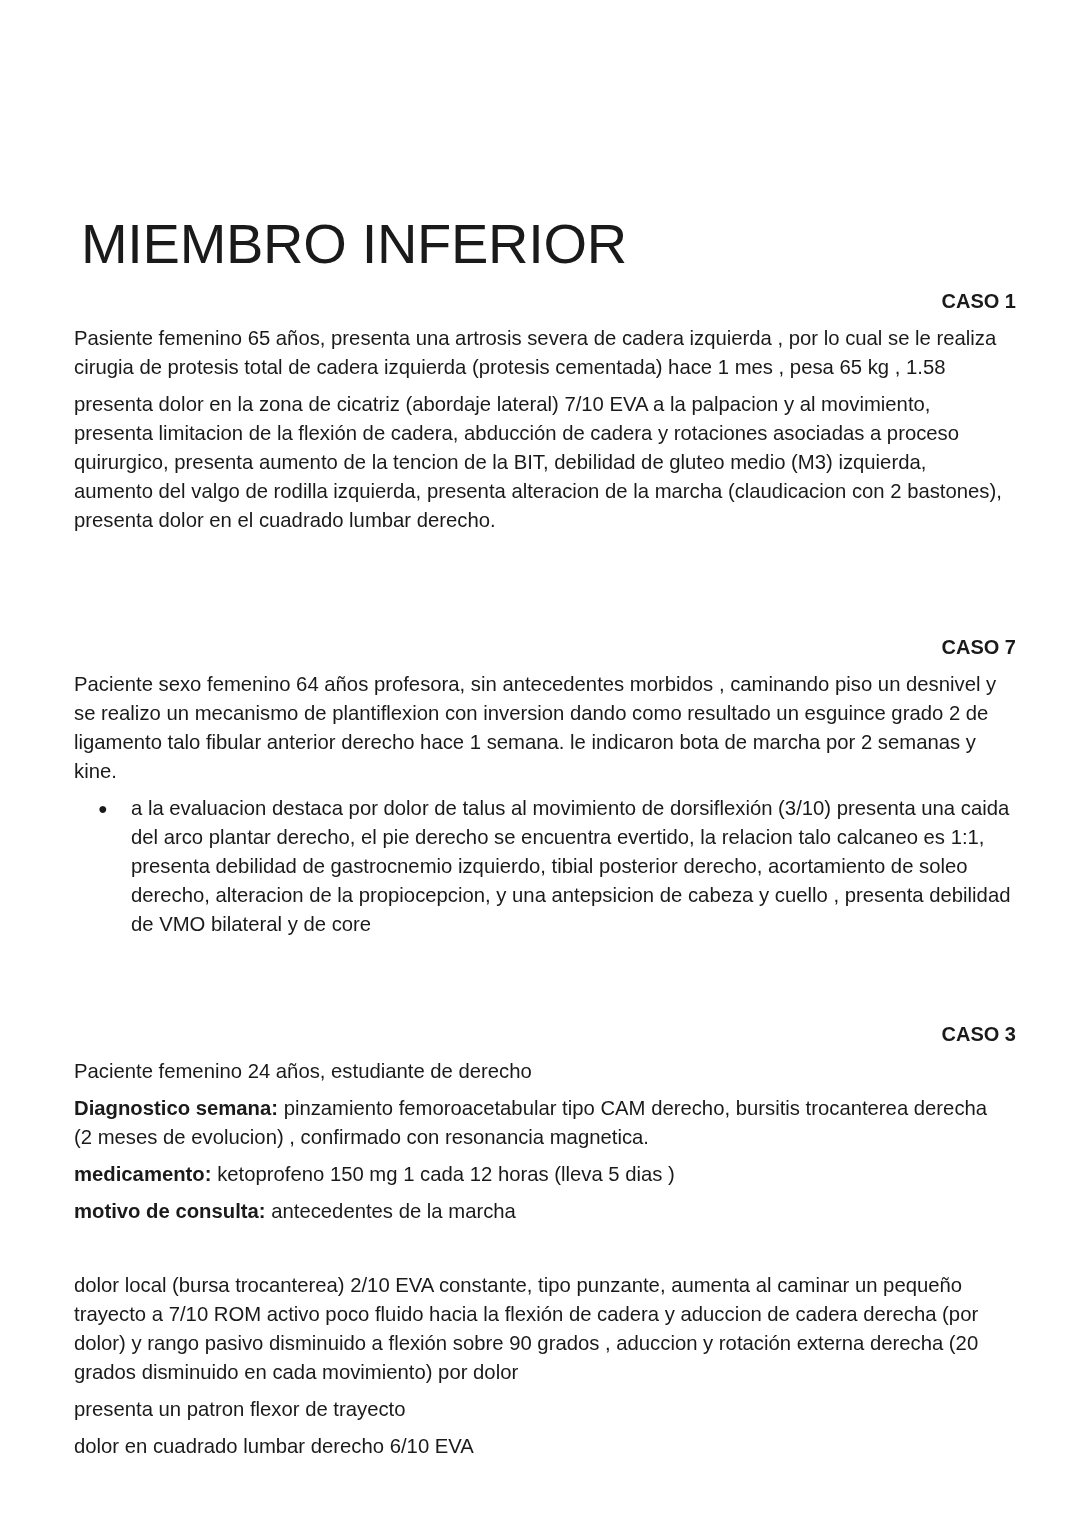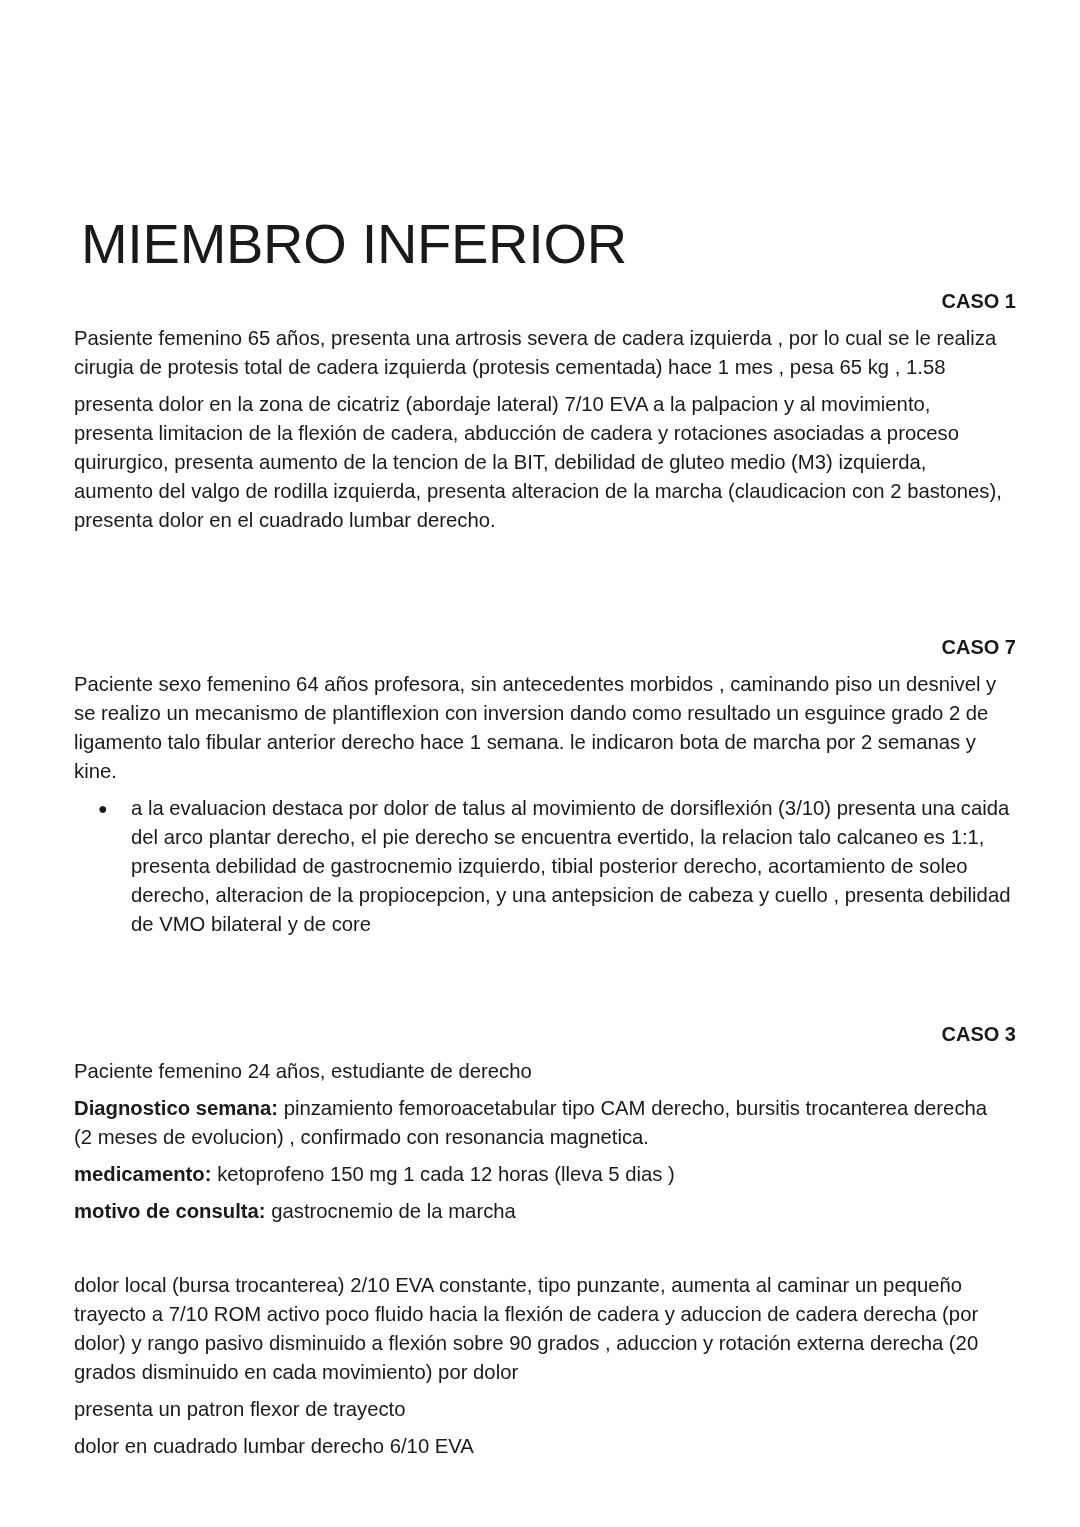--- a/index.html
+++ b/index.html
@@ -93,20 +93,20 @@
         <span>a la evaluacion destaca por dolor de talus al movimiento de dorsiflexión (3/10) presenta una caida del arco plantar derecho, el pie derecho se encuentra evertido, la relacion talo calcaneo es 1:1, presenta debilidad de gastrocnemio izquierdo, tibial posterior derecho, acortamiento de soleo derecho, alteracion de la propiocepcion, y una antepsicion de cabeza y cuello , presenta debilidad de VMO bilateral y de core</span>
       </li>
     </ul>
   </section>
 
   <section class="case" style="top:1020px;">
     <h2 class="case-heading">CASO 3</h2>
     <p>Paciente femenino 24 años, estudiante de derecho</p>
     <p><b class="label">Diagnostico semana:</b><span> pinzamiento femoroacetabular tipo CAM derecho, bursitis trocanterea derecha (2 meses de evolucion) , confirmado con resonancia magnetica.</span></p>
     <p><b class="label">medicamento:</b><span> ketoprofeno 150 mg 1 cada 12 horas (lleva 5 dias )</span></p>
-    <p><b class="label">motivo de consulta:</b><span> gastrocnemio de la marcha</span></p>
+    <p><b class="label">motivo de consulta:</b><span> antecedentes de la marcha</span></p>
     <div class="blank"></div>
     <p>dolor local (bursa trocanterea) 2/10 EVA constante, tipo punzante, aumenta al caminar un pequeño trayecto a 7/10 ROM activo poco fluido hacia la flexión de cadera y aduccion de cadera derecha (por dolor) y rango pasivo disminuido a flexión sobre 90 grados , aduccion y rotación externa derecha (20 grados disminuido en cada movimiento) por dolor</p>
     <p>presenta un patron flexor de trayecto</p>
     <p>dolor en cuadrado lumbar derecho 6/10 EVA</p>
   </section>
 
 </div>
 
 </body></html>

